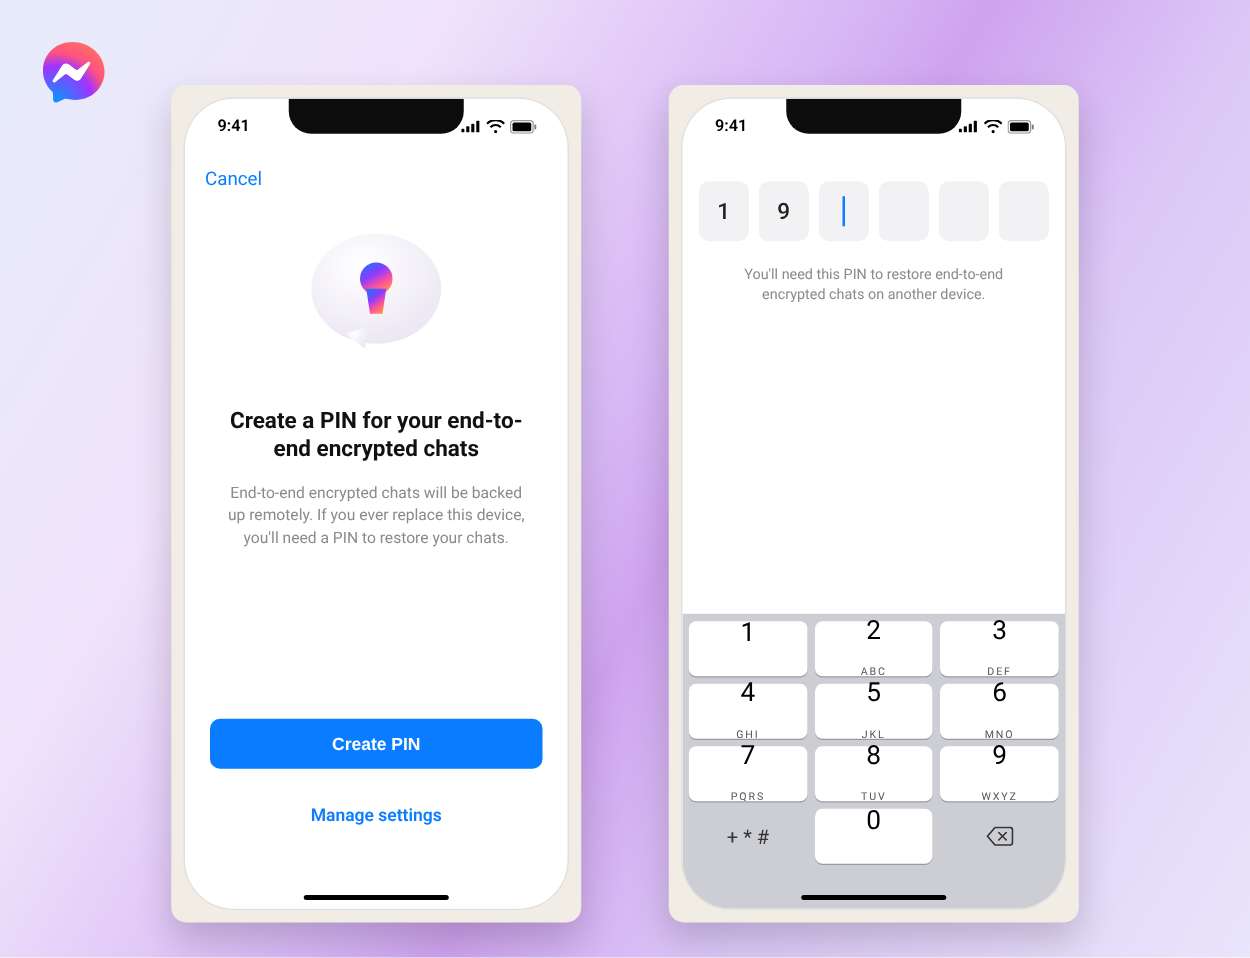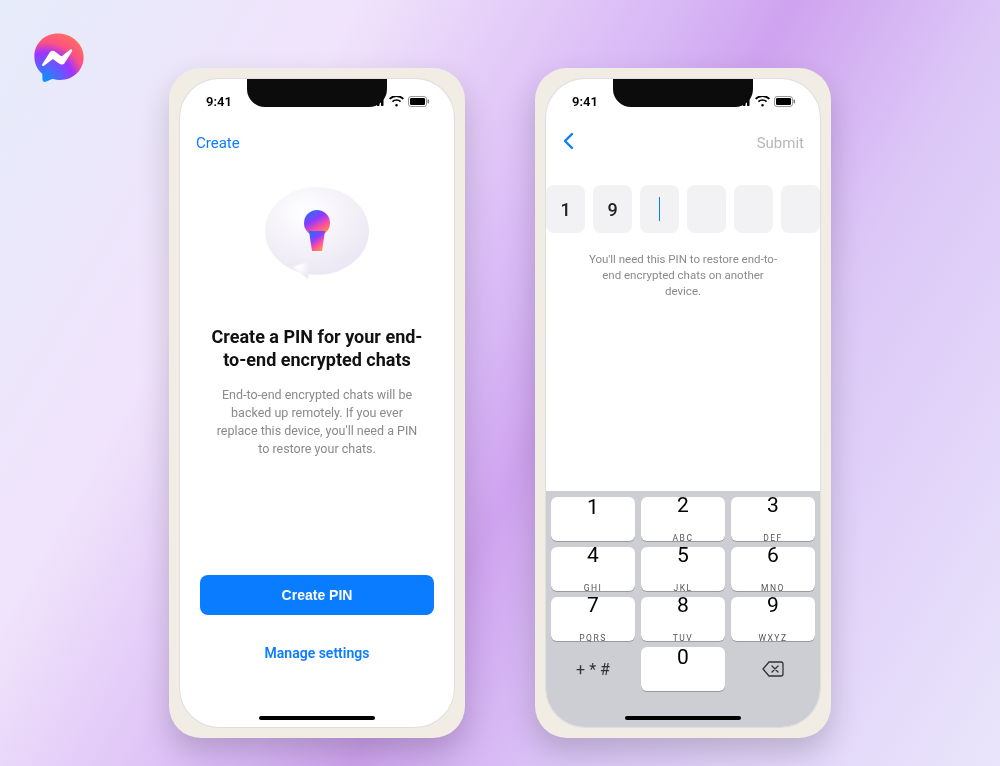--- a/index.html
+++ b/index.html
@@ -18,24 +18,24 @@
   }
   .phones {
     position: absolute;
     top: 68px;
     left: 0; right: 0;
     display: flex;
     justify-content: center;
     gap: 70px;
   }
   .phone {
-    width: 296px;
+    width: 328px;
     height: 670px;
     background: #f1ede4;
-    border-radius: 32px;
+    border-radius: 12px;
     padding: 10px;
     box-shadow: 0 14px 30px rgba(0,0,0,0.18);
     position: relative;
   }
   .phone-inner {
     width: 100%;
     height: 100%;
     background: #fff;
     border-radius: 40px;
     overflow: hidden;
@@ -248,21 +248,21 @@
           <span class="battery-icon">
             <svg width="22" height="11" viewBox="0 0 22 11">
                 <rect x="0.5" y="0.5" width="18" height="10" rx="2.5" stroke="#000" stroke-opacity="0.4" fill="none"></rect>
                 <rect x="2" y="2" width="15" height="7" rx="1.3" fill="#000"></rect>
                 <rect x="19.5" y="3.5" width="1.5" height="4" rx="0.75" fill="#000" fill-opacity="0.5"></rect>
               </svg>
           </span>
         </div>
       </div>
       <div class="nav-bar">
-        <span class="nav-link">Create</span>
+        <span class="nav-link">Cancel</span>
         <span></span>
       </div>
       <div class="screen1-body">
         <div class="keyhole-illustration">
           <svg viewBox="0 0 130 120" width="130" height="120">
             <defs>
               <radialGradient id="bubblegrad" cx="40%" cy="30%" r="80%">
                 <stop offset="0%" stop-color="#ffffff"></stop>
                 <stop offset="100%" stop-color="#e9e4f2"></stop>
               </radialGradient>
@@ -314,28 +314,20 @@
           </span>
           <span class="battery-icon">
             <svg width="22" height="11" viewBox="0 0 22 11">
                 <rect x="0.5" y="0.5" width="18" height="10" rx="2.5" stroke="#000" stroke-opacity="0.4" fill="none"></rect>
                 <rect x="2" y="2" width="15" height="7" rx="1.3" fill="#000"></rect>
                 <rect x="19.5" y="3.5" width="1.5" height="4" rx="0.75" fill="#000" fill-opacity="0.5"></rect>
               </svg>
           </span>
         </div>
       </div>
-      <div class="nav-bar">
-        <span class="back-chevron">
-          <svg width="12" height="18" viewBox="0 0 12 18">
-              <path d="M10 2 L3 9 L10 16" stroke="#0a7cff" stroke-width="2.4" fill="none" stroke-linecap="round" stroke-linejoin="round"></path>
-            </svg>
-        </span>
-        <span class="nav-disabled">Submit</span>
-      </div>
       <div class="pin-row" id="pin-row">
           <div class="pin-box">1</div>
           <div class="pin-box">9</div>
           <div class="pin-box">
             <div class="pin-cursor"></div>
           </div>
           <div class="pin-box"></div>
           <div class="pin-box"></div>
           <div class="pin-box"></div>
         </div>

